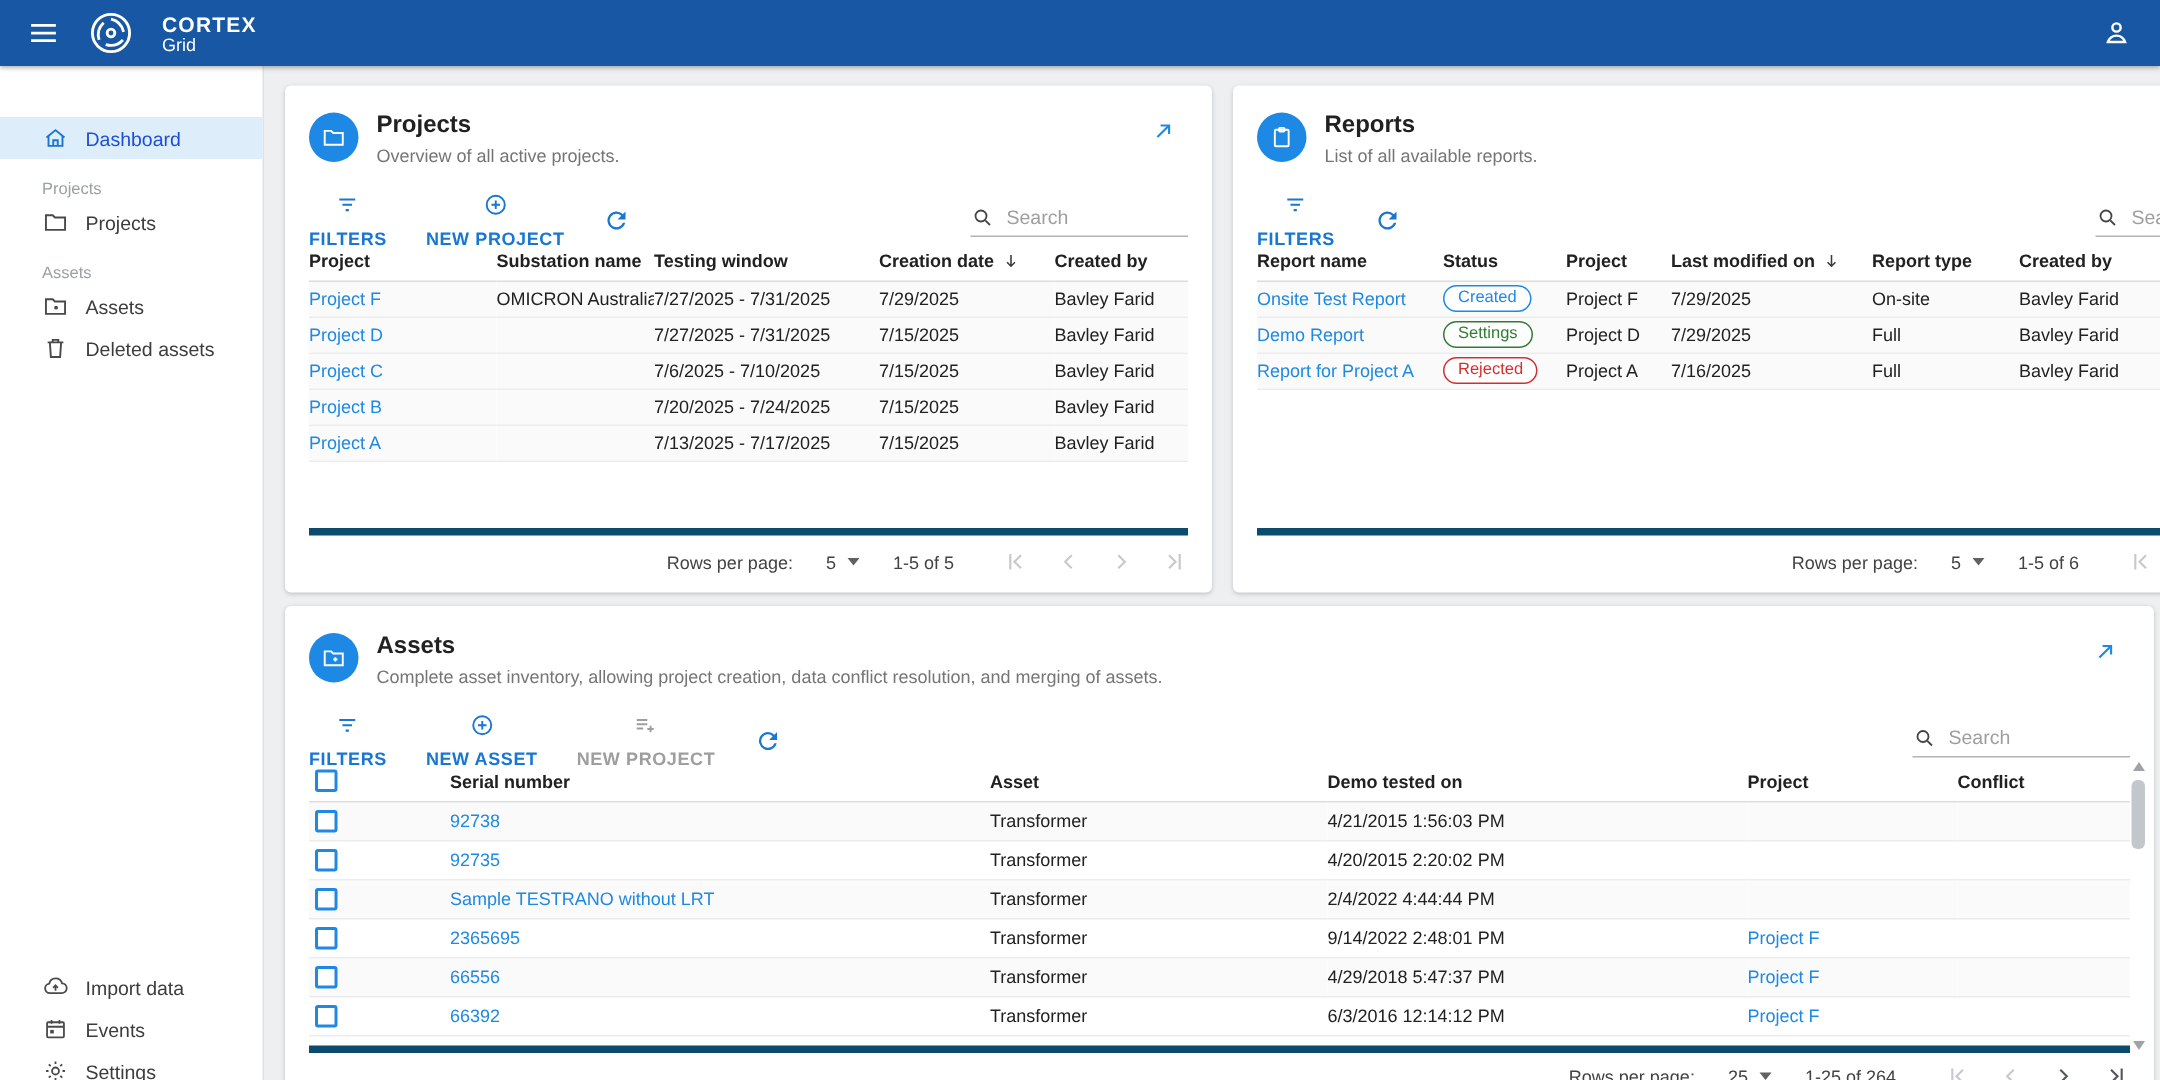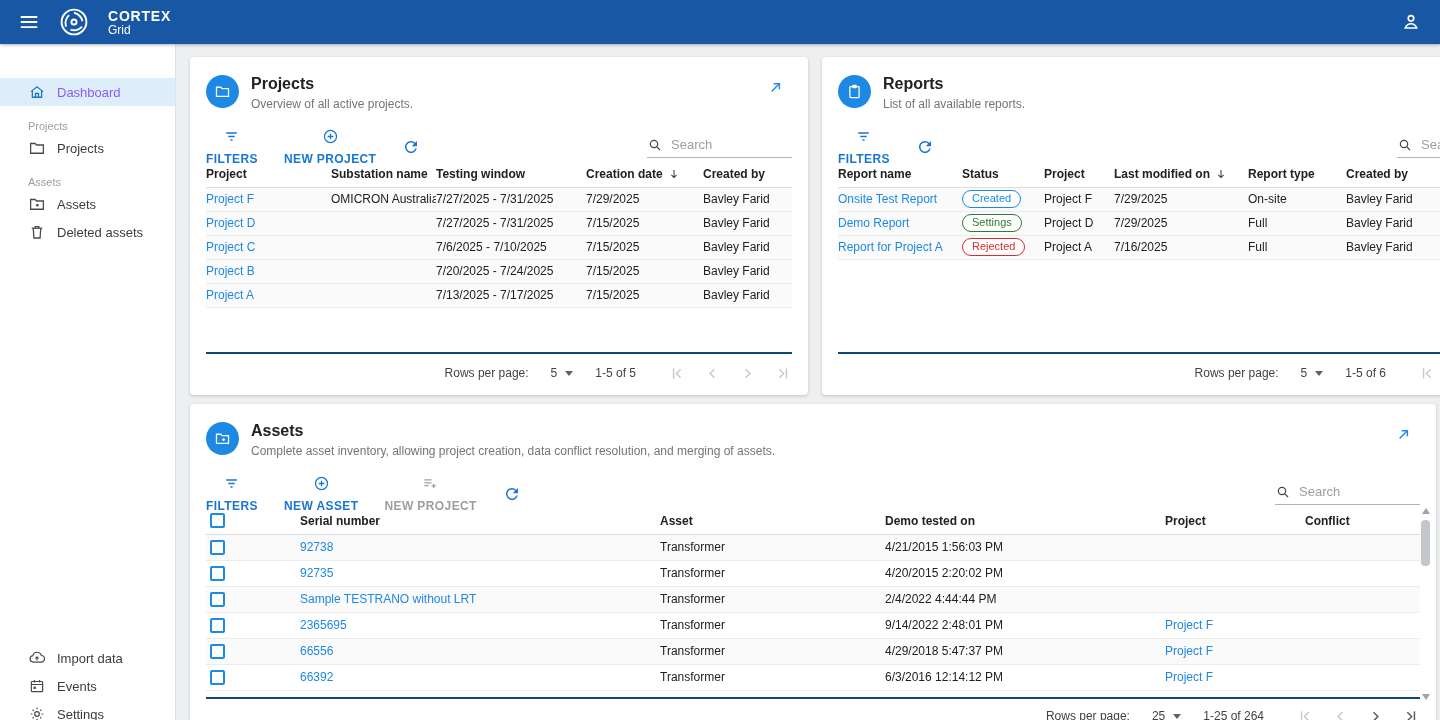--- a/index.html
+++ b/index.html
@@ -16,21 +16,21 @@
   .logo-text .l1 { font-size:14px; font-weight:700; letter-spacing:.8px; }
   .logo-text .l2 { font-size:12px; margin-top:1px; }
   .account { margin-left:auto; cursor:pointer; display:flex; align-items:center; }
 
   
   .sidebar { position:absolute; top:44px; left:0; width:176px; height:676px; background:#fff;
              border-right:1px solid #dfe1e4; z-index:10; }
   .side-item { height:28px; display:flex; align-items:center; gap:11px; padding-left:28px;
                font-size:13px; color:#3c3c3c; cursor:pointer; white-space:nowrap; }
   .side-item svg { flex:0 0 auto; stroke:#4a4a4a; }
-  .side-item.active { background:#ddeefa; color:#8b5cf6; }
+  .side-item.active { background:#ddeefa; color:#1d4ed8; }
   .side-item.active svg { stroke:#1976d2; }
   .side-item.first { margin-top:34px; }
   .side-label { font-size:11px; color:#9aa0a6; padding-left:28px; margin-top:12px; height:16px;
                 display:flex; align-items:center; }
   .side-footer { position:absolute; top:600px; left:0; right:0; }
 
   
   .card { position:absolute; background:#fff; border-radius:4px;
           box-shadow:0 1px 3px rgba(60,64,67,.25); }
   #projects-card { left:190px; top:57px; width:618px; height:338px; }
@@ -70,21 +70,21 @@
   .pill { display:inline-block; border:1px solid; border-radius:10px; padding:1px 9px 2px;
           font-size:11px; line-height:13px; background:#fff; }
 
   #assets-table td { height:26px; }
   #assets-table tbody tr:nth-child(even) td { background:#fff; }
   .cb { display:inline-block; width:15px; height:15px; border:2px solid #1e88e5;
         border-radius:2px; background:#fff; vertical-align:middle; cursor:pointer; }
   .cb-cell { padding-left:4px; }
 
   .pagination { position:absolute; left:16px; right:16px; top:295px; height:40px;
-                border-top:2px solid #0c4a6e; display:flex; align-items:center;
+                border-top:5px solid #0c4a6e; display:flex; align-items:center;
                 justify-content:flex-end; gap:22px; font-size:12px; color:#424242; }
   #assets-card .pagination { top:293px; height:36px; }
   .pp-select { display:flex; align-items:center; gap:8px; cursor:pointer; }
   .caret { width:0; height:0; border-left:4px solid transparent; border-right:4px solid transparent;
            border-top:5px solid #616161; }
   .pgnav { display:flex; gap:16px; margin-left:10px; }
   .pgbtn { cursor:pointer; display:flex; }
   .pg-on  { color:#54575b; }
   .pg-off { color:#c6c8cd; cursor:default; }
 

